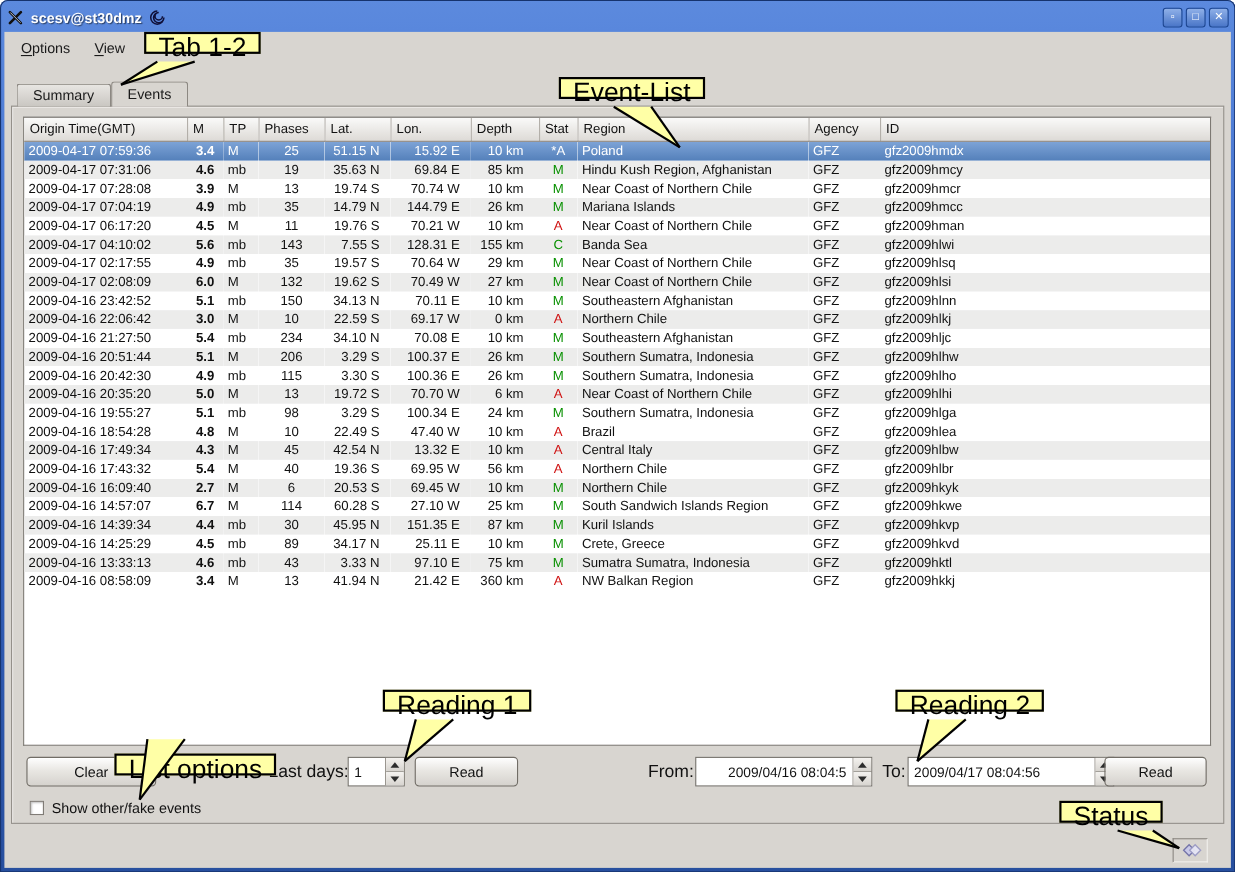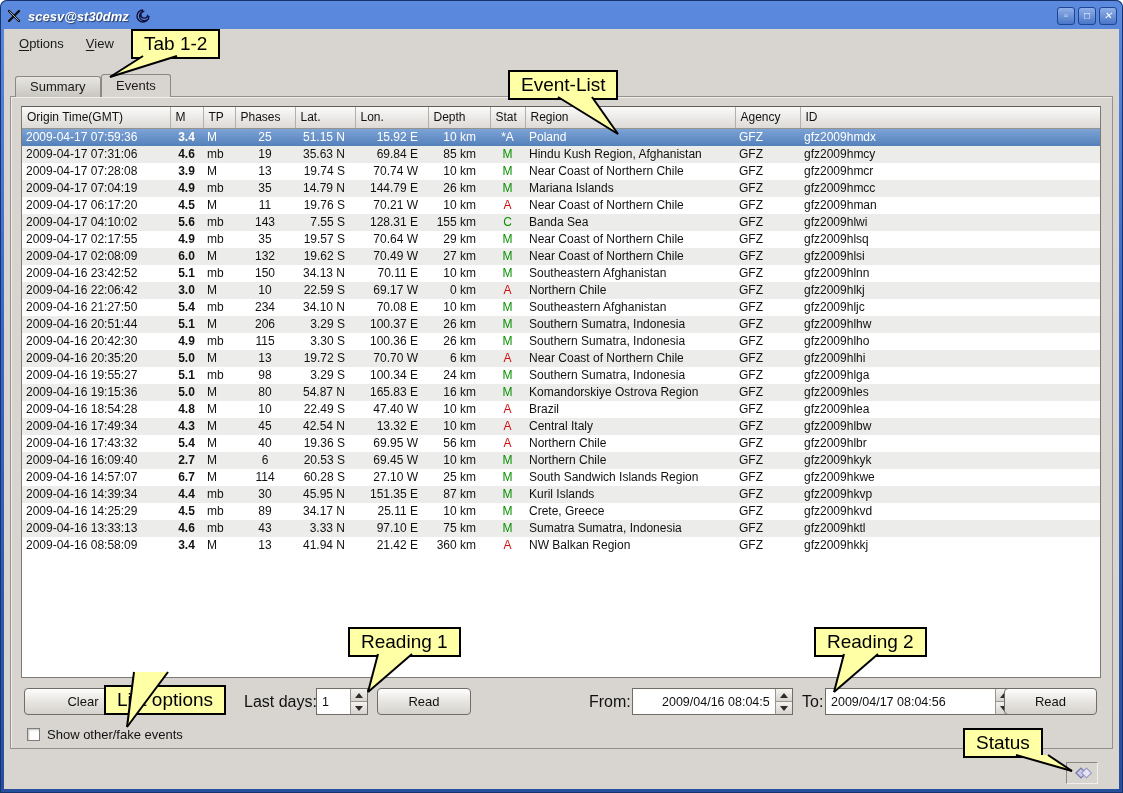--- a/index.html
+++ b/index.html
@@ -3,21 +3,21 @@
 <meta charset="utf-8">
 <style>
   * { box-sizing: border-box; margin: 0; padding: 0; }
   html,body { width:1123px; height:793px; background:#ffffff; font-family:"Liberation Sans",sans-serif; }
   #stage { position:absolute; left:0; top:0; width:1123px; height:793px; overflow:hidden; }
 
   
   .window { position:absolute; inset:0; border-radius:7px 7px 0 0; overflow:hidden;
             background:linear-gradient(180deg,#5c8ade 0%, #3a68c8 40%, #274f9e 100%);
             box-shadow: inset 0 0 0 1px #16336e; }
-  .titlebar { position:absolute; left:6px; top:4px; right:6px; height:24px; display:flex; align-items:center; color:#fff;font-style:italic; }
+  .titlebar { position:absolute; left:6px; top:4px; right:6px; height:24px; display:flex; align-items:center; color:#fff; }
   .titlebar .title { font-size:13px; font-weight:bold; margin:0 6px 0 6px; text-shadow:1px 1px 1px rgba(0,0,0,.55); }
   .tb-spacer { flex:1; }
   .winbtn { width:18px; height:18px; margin-left:3px; border-radius:3px; border:1px solid #1d4690;
             background:linear-gradient(180deg,#8fb0e8,#4a76c8); color:#fff; display:flex; align-items:center;
             justify-content:center; font-size:10px; line-height:1; cursor:default; }
   .inner { position:absolute; left:4px; top:29px; right:4px; bottom:4px; background:#d8d5d0; }
 
   
   .menubar { position:absolute; left:10px; top:31px; height:24px; display:flex; gap:4px; align-items:center; }
   .menu-item { font-size:13px; color:#1a1a1a; padding:3px 9px; }
@@ -72,22 +72,22 @@
   .checkbox { width:13px; height:13px; background:#fff; border:1px solid #807c76;
               box-shadow: inset 1px 1px 2px rgba(0,0,0,.25); }
   .checklabel { font-size:13px; color:#111; }
 
   
   .status-panel { position:absolute; left:1066px; top:762px; width:32px; height:22px; background:#d8d5d0;
                   border:1px solid; border-color:#8b8781 #f2f0ed #f2f0ed #8b8781;
                   display:flex; align-items:center; justify-content:center; z-index:4; }
 
   
-  .callout { position:absolute; z-index:40; background:#ffffa6; border:2px solid #000; height:30px;
-             line-height:24px; padding:1px 11px; font-size:19px; color:#000; white-space:nowrap; }
+  .callout { position:absolute; z-index:40; background:#ffffa6; border:2px solid #000; height:20px;
+             line-height:24px; padding:1px 11px; font-size:24px; color:#000; white-space:nowrap; }
   #tails { position:absolute; inset:0; z-index:41; pointer-events:none; }
 
   svg { display:block; }
 </style>
 </head>
 <body>
 
 <div id="stage">
   <div class="window">
 
@@ -340,33 +340,20 @@
               <td class="c1">5.1</td>
               <td class="c2">mb</td>
               <td class="c3">98</td>
               <td class="c4">3.29 S</td>
               <td class="c5">100.34 E</td>
               <td class="c6">24 km</td>
               <td class="c7 st-green">M</td>
               <td class="c8">Southern Sumatra, Indonesia</td>
               <td class="c9">GFZ</td>
               <td class="c10">gfz2009hlga</td>
-            </tr>
-            <tr class="alt">
-              <td class="c0">2009-04-16 19:15:36</td>
-              <td class="c1">5.0</td>
-              <td class="c2">M</td>
-              <td class="c3">80</td>
-              <td class="c4">54.87 N</td>
-              <td class="c5">165.83 E</td>
-              <td class="c6">16 km</td>
-              <td class="c7 st-green">M</td>
-              <td class="c8">Komandorskiye Ostrova Region</td>
-              <td class="c9">GFZ</td>
-              <td class="c10">gfz2009hles</td>
             </tr>
             <tr>
               <td class="c0">2009-04-16 18:54:28</td>
               <td class="c1">4.8</td>
               <td class="c2">M</td>
               <td class="c3">10</td>
               <td class="c4">22.49 S</td>
               <td class="c5">47.40 W</td>
               <td class="c6">10 km</td>
               <td class="c7 st-red">A</td>

